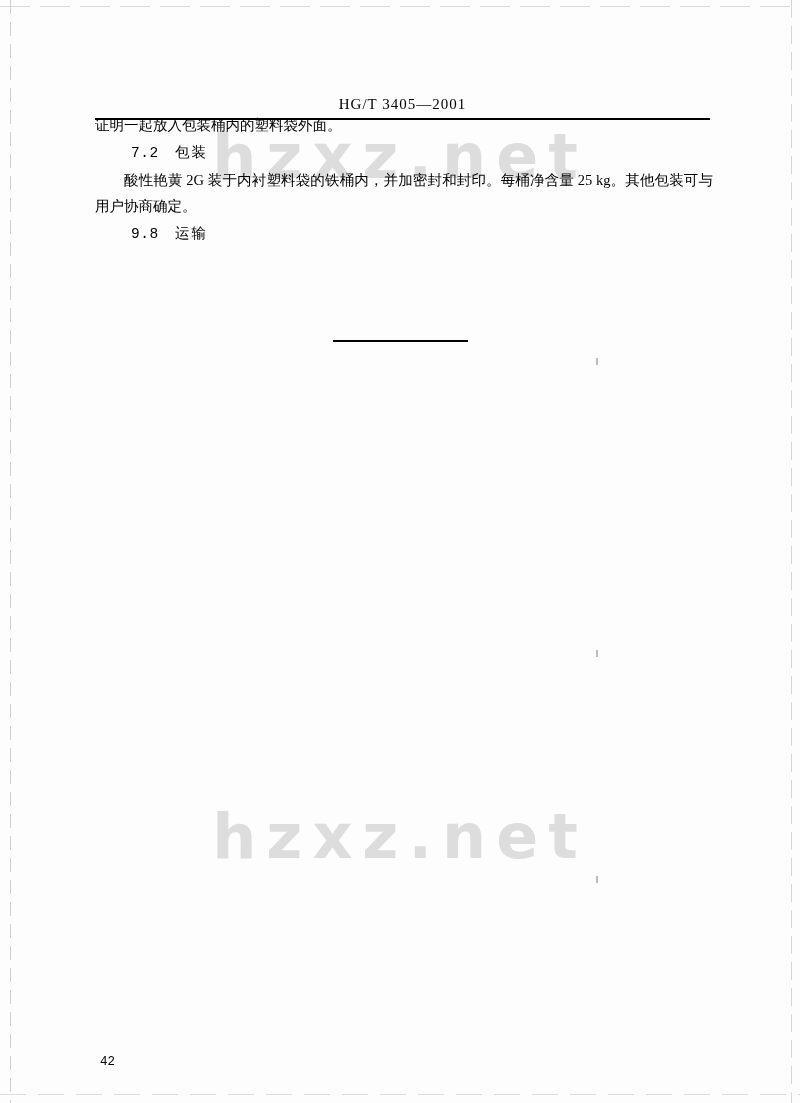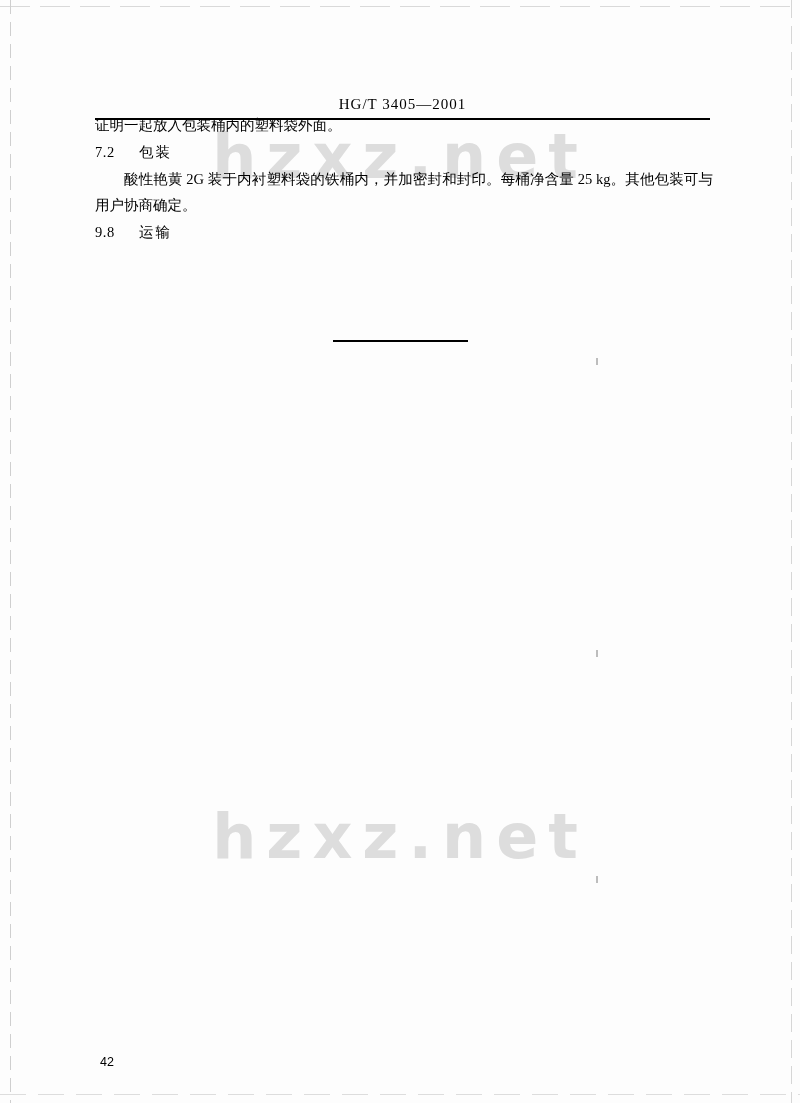--- a/index.html
+++ b/index.html
@@ -127,21 +127,22 @@
   .sec-head {
     margin: 0;
     font-size: 14.5px;
     line-height: 28px;
     font-weight: normal;
     letter-spacing: 0.5px;
   }
   .sec-num {
     display: inline-block;
     min-width: 44px;
-    font-family: Liberation Serif, serif;
+    font-family: Liberation Mono, monospace;
+    margin-left: 36px;
   }
   .sec-title {
     letter-spacing: 2px;
   }
 
   
   .end-rule {
     position: absolute;
     left: 333px;
     top: 340px;
@@ -149,21 +150,21 @@
     height: 2px;
     background: #000;
   }
 
   
   .page-number {
     position: absolute;
     left: 100px;
     top: 1055px;
     font-size: 12.5px;
-    font-family: Liberation Sans, sans-serif;
+    font-family: Liberation Mono, monospace;
   }
 
   
   .speck {
     position: absolute;
     background: #bdbdbd;
     width: 2px;
     height: 7px;
   }
 </style>

